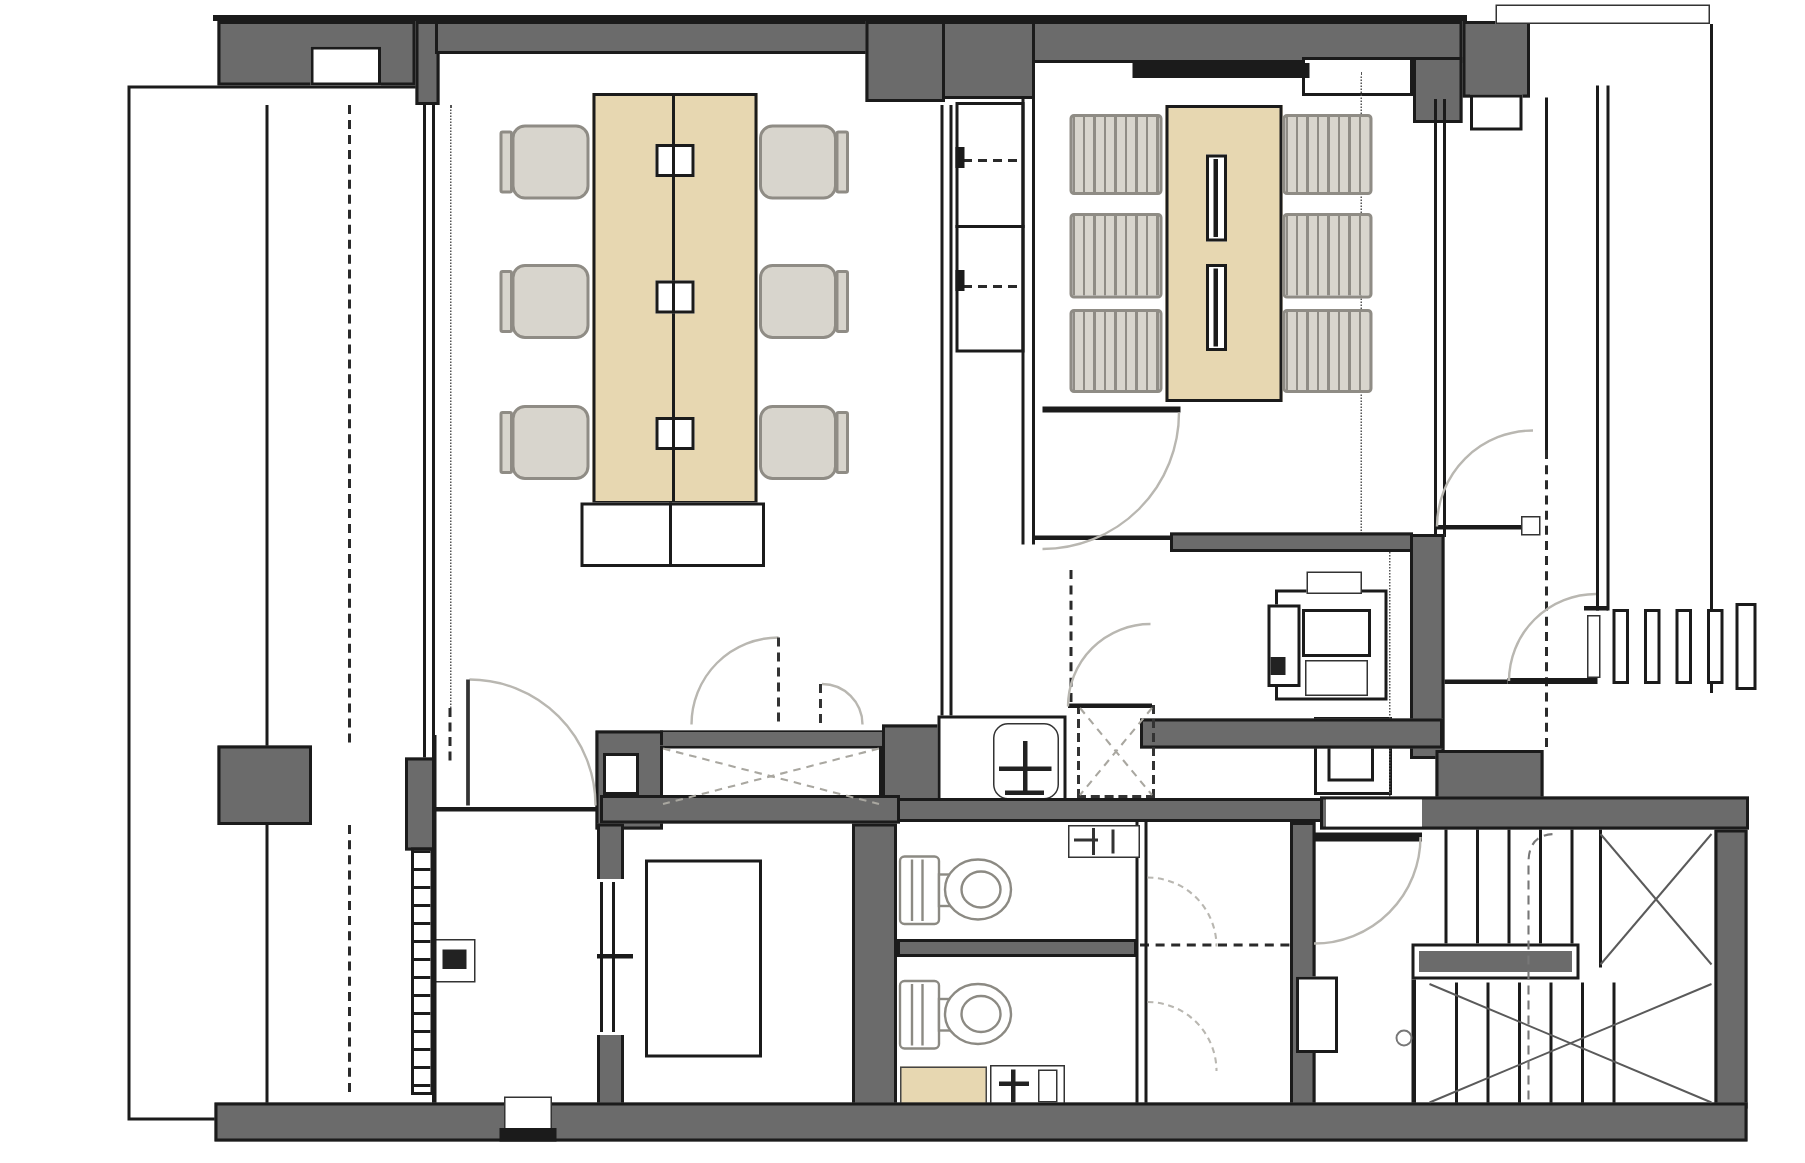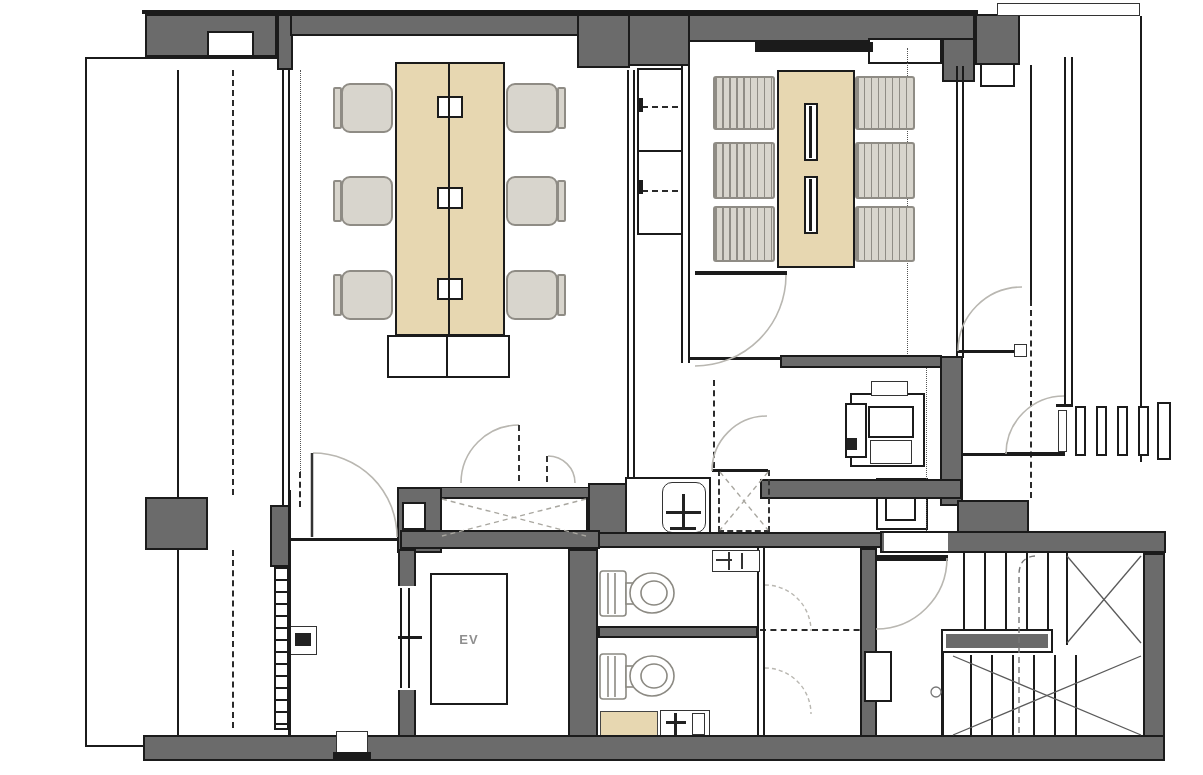--- a/index.html
+++ b/index.html
@@ -182,21 +182,20 @@
   <div class="a dashv" style="left:713px;top:380px;width:0;height:88px;"></div>
 
   <div class="a w" style="left:400px;top:530px;width:200px;height:19px;"></div>
   <div class="a w" style="left:398px;top:549px;width:18px;height:190px;"></div>
   <div class="a" style="left:396px;top:586px;width:22px;height:104px;background:var(--background,#fff);"></div>
   <div class="a vln" style="left:400px;top:588px;width:2px;height:100px;"></div>
   <div class="a vln" style="left:408px;top:588px;width:2px;height:100px;"></div>
   <div class="a hln" style="left:398px;top:636px;width:24px;height:3px;"></div>
   <div class="a w" style="left:568px;top:549px;width:30px;height:190px;"></div>
   <div class="a box" style="left:430px;top:573px;width:78px;height:132px;"></div>
-  <div class="a evlabel" style="left:430px;top:573px;width:78px;height:132px;">EV</div>
   <div class="a vln" style="left:288px;top:490px;width:3px;height:248px;"></div>
 
   <div class="a w" style="left:598px;top:532px;width:285px;height:16px;"></div>
   <div class="a w" style="left:598px;top:626px;width:160px;height:12px;"></div>
   <div class="a dashh" style="left:760px;top:629px;width:110px;height:0;"></div>
   <div class="a vln" style="left:757px;top:548px;width:2px;height:190px;"></div>
   <div class="a vln" style="left:763px;top:548px;width:2px;height:190px;"></div>
   <div class="a boxt" style="left:712px;top:550px;width:48px;height:22px;"></div>
   <div class="a" style="left:728px;top:552px;width:2px;height:18px;background:#333;"></div>
   <div class="a" style="left:716px;top:559px;width:16px;height:2px;background:#333;"></div>

